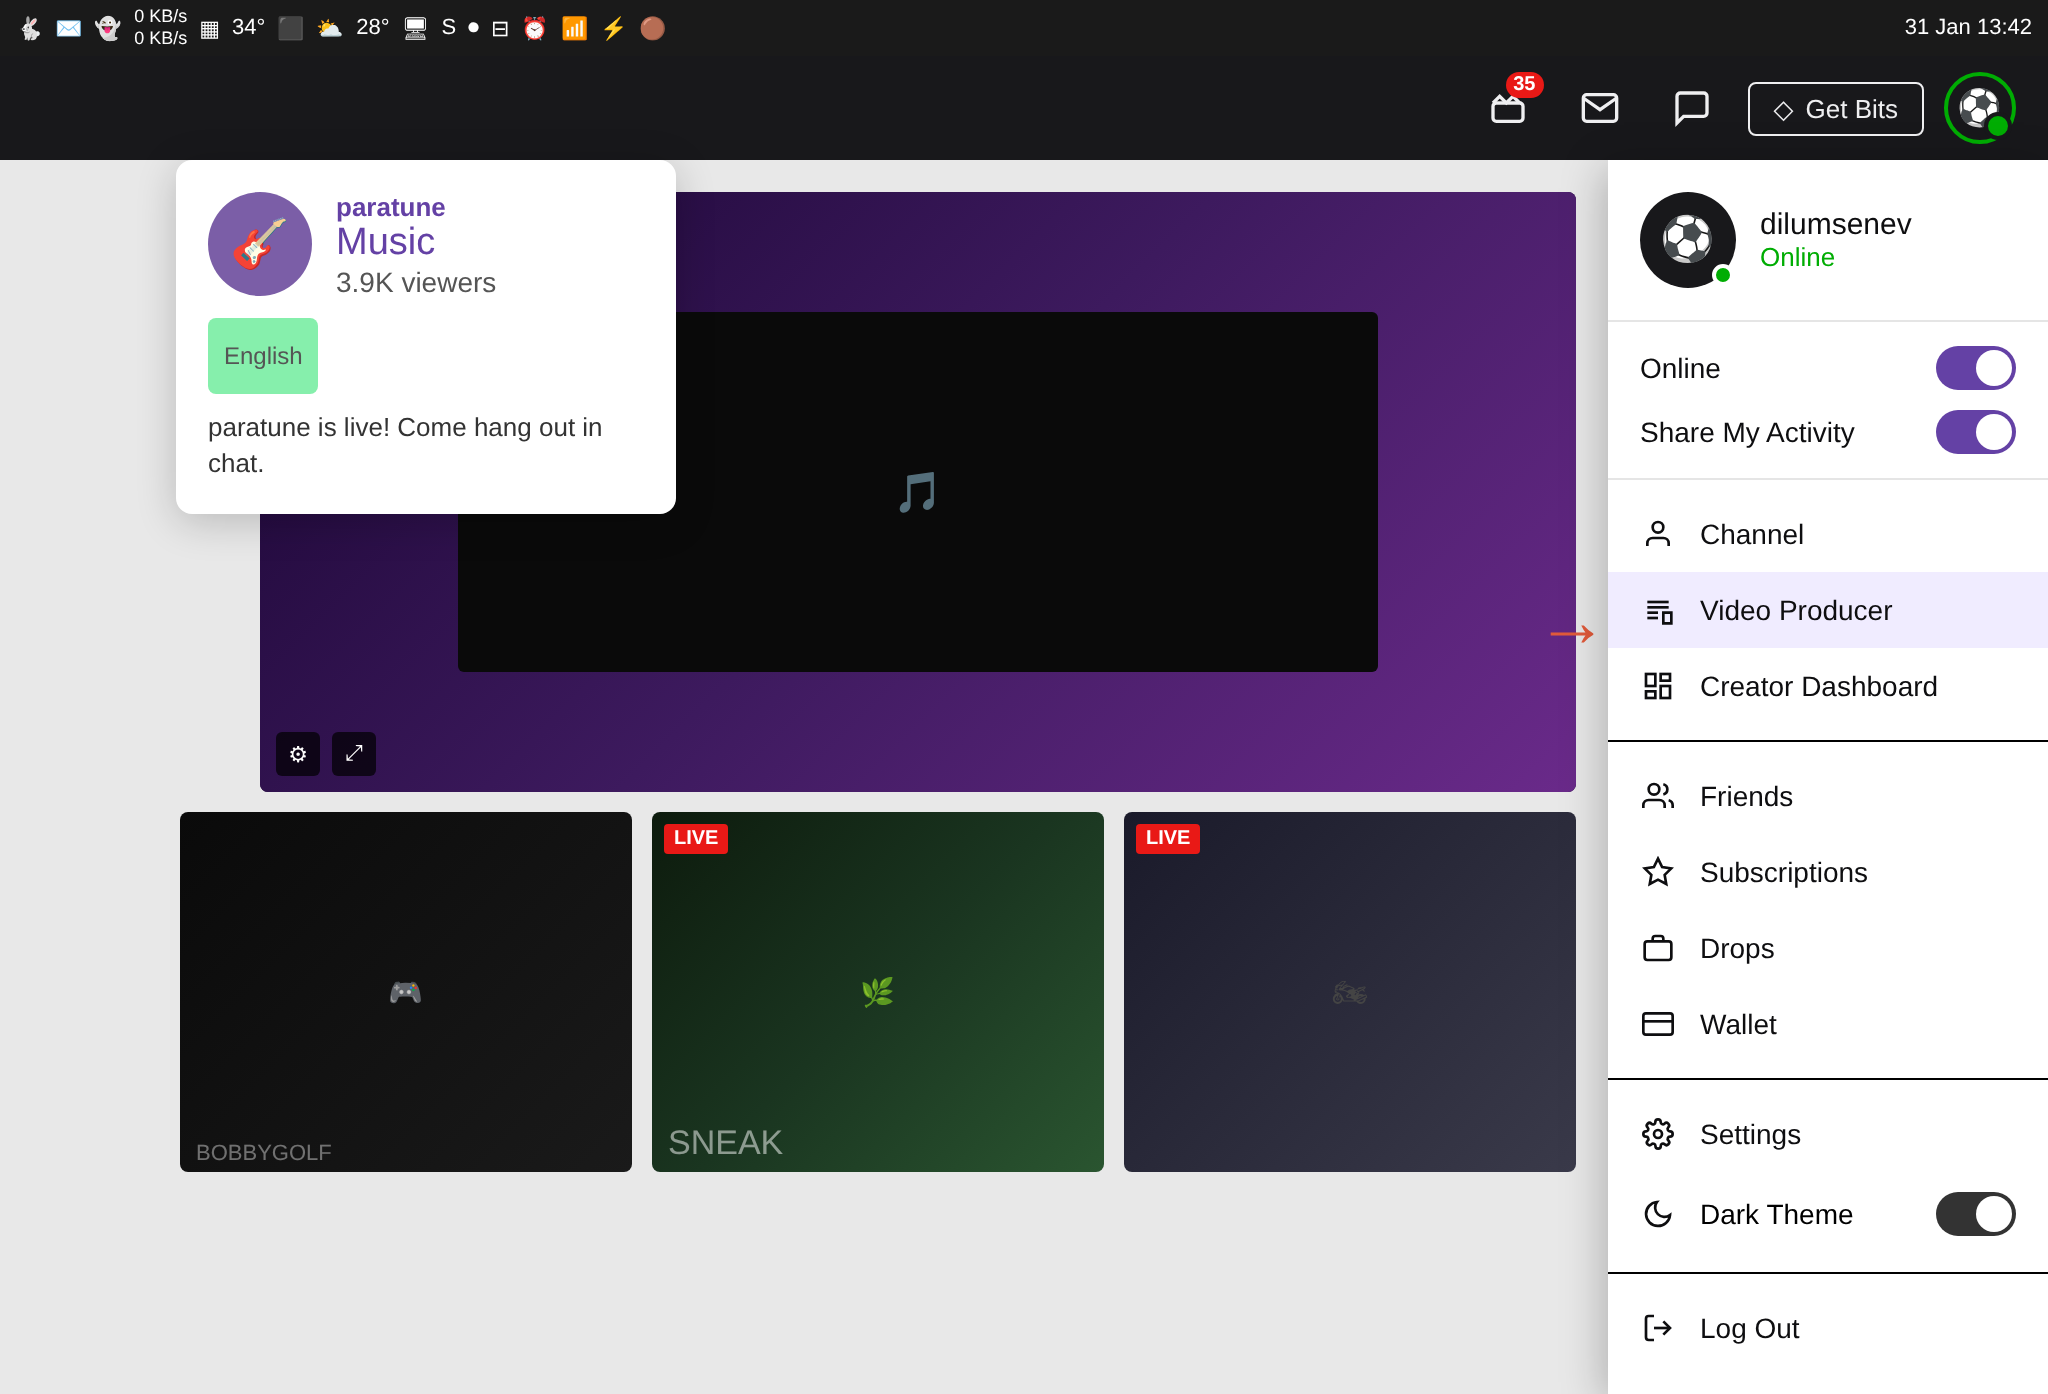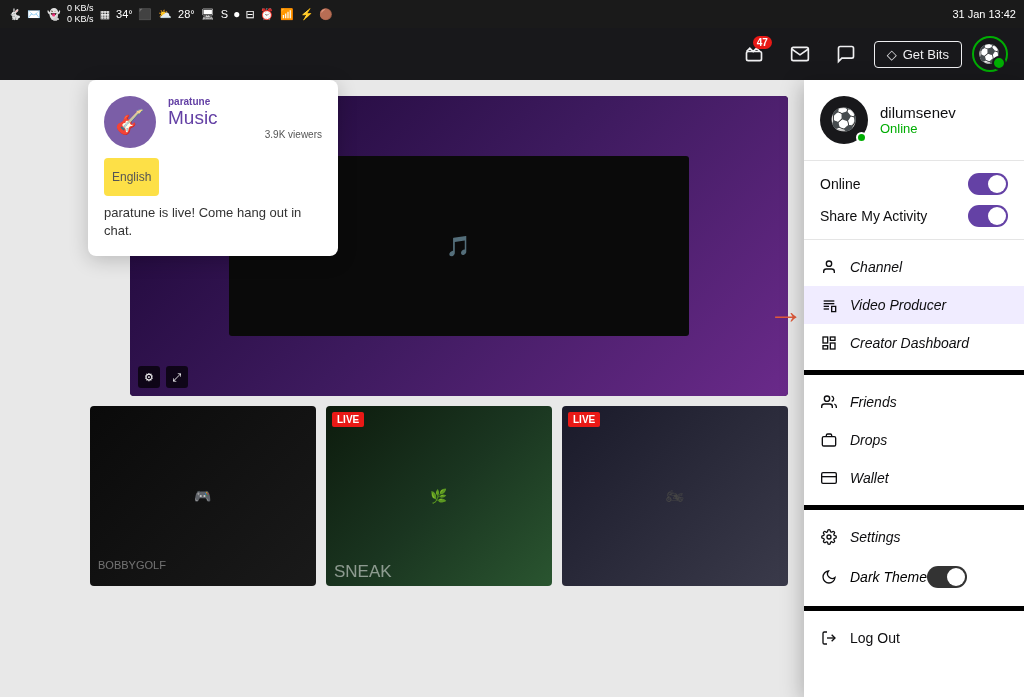--- a/index.html
+++ b/index.html
@@ -94,24 +94,24 @@
       width: 250px;
       background: white;
       border-radius: 8px;
       padding: 16px;
       box-shadow: 0 4px 20px rgba(0,0,0,0.2);
       z-index: 10;
     }
     .stream-popup-header { display: flex; gap: 12px; align-items: flex-start; margin-bottom: 10px; }
     .stream-avatar { width: 52px; height: 52px; border-radius: 50%; background: #7b5ea7; overflow: hidden; display: flex; align-items: center; justify-content: center; font-size: 24px; flex-shrink: 0; }
     .stream-info { flex: 1; }
-    .streamer-name { color: #6441a5; font-weight: 600; font-size: 10px; }
+    .streamer-name { color: #6441a5; font-weight: 600; font-size: 13px; }
     .streamer-category { color: #6441a5; font-size: 19px; }
-    .viewer-count { color: #555; font-size: 10px; text-align: right; }
-    .stream-tag { display: inline-block; background: #fde047; border-radius: 4px; padding: 12px 8px; font-size: 12px; color: #555; margin-bottom: 8px; }
+    .viewer-count { color: #555; font-size: 14px; }
+    .stream-tag { display: inline-block; background: #86efac; border-radius: 4px; padding: 12px 8px; font-size: 12px; color: #555; margin-bottom: 8px; }
     .stream-description { font-size: 13px; color: #333; line-height: 1.4; }
 
     
     .arrow-indicator {
       position: absolute;
       right: 220px;
       top: 210px;
       font-size: 36px;
       color: #e05a3a;
       z-index: 20;
@@ -146,22 +146,21 @@
       border-bottom: 1px solid #e5e5e5;
     }
     .toggle-row { display: flex; align-items: center; justify-content: space-between; margin-bottom: 10px; }
     .toggle-row:last-child { margin-bottom: 0; }
     .toggle-label { font-size: 14px; color: #0e0e10; }
     .toggle { width: 40px; height: 22px; border-radius: 11px; background: #6441a5; position: relative; cursor: pointer; }
     .toggle::after { content: ''; position: absolute; top: 2px; right: 2px; width: 18px; height: 18px; background: white; border-radius: 50%; }
 
     .menu-section {
       padding: 8px 0;
-      border-bottom: 5px solid #000000;
-      font-style: italic;
+      border-bottom: 1px solid #000000;
     }
     .menu-item {
       display: flex;
       align-items: center;
       gap: 12px;
       padding: 10px 16px;
       cursor: pointer;
       font-size: 14px;
       color: #0e0e10;
       transition: background 0.15s;
@@ -169,21 +168,21 @@
     }
     .menu-item.active { background: #f0ecff; }
     .menu-icon { width: 18px; height: 18px; display: flex; align-items: center; justify-content: center; font-size: 15px; flex-shrink: 0; color: #0e0e10; }
     .menu-item-chevron { margin-left: auto; color: #999; font-size: 12px; }
 
     .menu-bottom {
       padding: 8px 0;
     }
 
     .dark-toggle-row {
-      display: flex; align-items: center; 
+      display: flex; align-items: center; justify-content: space-between;
       padding: 10px 16px;
     }
     .dark-toggle-label { font-size: 14px; display: flex; align-items: center; gap: 12px; }
     .dark-tog { width: 40px; height: 22px; border-radius: 11px; background: #333; position: relative; cursor: pointer; }
     .dark-tog::after { content: ''; position: absolute; top: 2px; right: 2px; width: 18px; height: 18px; background: white; border-radius: 50%; }
   </style>
 </head>
 <body>
 
 <div class="system-bar">
@@ -211,21 +210,21 @@
   </div>
 </div>
 
 <div class="app-bar">
   <div class="app-bar-right">
     <button class="notification-btn">
       <svg width="20" height="20" viewBox="0 0 24 24" fill="none" stroke="#efeff1" stroke-width="2">
         <path d="M3 9l4-4 4 4 4-4 4 4"></path>
         <rect x="3" y="9" width="18" height="11" rx="2"></rect>
       </svg>
-      <span class="notif-badge">47</span>
+      <span class="notif-badge">35</span>
     </button>
     <button class="notification-btn">
       <svg width="20" height="20" viewBox="0 0 24 24" fill="none" stroke="#efeff1" stroke-width="2">
         <path d="M4 4h16c1.1 0 2 .9 2 2v12c0 1.1-.9 2-2 2H4c-1.1 0-2-.9-2-2V6c0-1.1.9-2 2-2z"></path>
         <polyline points="22,6 12,13 2,6"></polyline>
       </svg>
     </button>
     <button class="notification-btn">
       <svg width="20" height="20" viewBox="0 0 24 24" fill="none" stroke="#efeff1" stroke-width="2">
         <path d="M21 15a2 2 0 0 1-2 2H7l-4 4V5a2 2 0 0 1 2-2h14a2 2 0 0 1 2 2z"></path>
@@ -265,21 +264,21 @@
         <div style="position:absolute;bottom:8px;left:8px;display:flex;gap:6px;">
           <div style="width:22px;height:22px;background:rgba(0,0,0,0.7);border-radius:3px;display:flex;align-items:center;justify-content:center;color:white;font-size:11px;">⚙</div>
           <div style="width:22px;height:22px;background:rgba(0,0,0,0.7);border-radius:3px;display:flex;align-items:center;justify-content:center;color:white;font-size:11px;">⤢</div>
         </div>
       </div>
     </div>
 
     <div style="display:flex;gap:10px;margin-top:10px;height:180px;">
       <div style="flex:1;background:#111;border-radius:4px;position:relative;overflow:hidden;">
         <div style="width:100%;height:100%;background:linear-gradient(135deg,#0a0a0a,#1a1a1a);display:flex;align-items:center;justify-content:center;color:#333;font-size:14px;">🎮</div>
-        <div style="position:absolute;bottom:15px;left:8px;color:rgba(255,255,255,0.4);font-size:11px;">BOBBYGOLF</div>
+        <div style="position:absolute;bottom:3px;left:8px;color:rgba(255,255,255,0.4);font-size:11px;">BOBBYGOLF</div>
       </div>
       <div style="flex:1;background:#0d1b0d;border-radius:4px;position:relative;overflow:hidden;">
         <div style="width:100%;height:100%;background:linear-gradient(135deg,#0d1b0d,#1a3520,#2a5530);display:flex;align-items:center;justify-content:center;color:#444;font-size:14px;">🌿</div>
         <div style="position:absolute;top:6px;left:6px;background:#e91916;color:white;font-size:10px;font-weight:bold;padding:2px 5px;border-radius:2px;">LIVE</div>
         <div style="position:absolute;bottom:4px;left:8px;color:rgba(255,255,255,0.5);font-size:17px;">SNEAK</div>
       </div>
       <div style="flex:1;background:#1a1a2a;border-radius:4px;position:relative;overflow:hidden;">
         <div style="width:100%;height:100%;background:linear-gradient(135deg,#1a1a2a,#2a2a3a,#3a3a4a);display:flex;align-items:center;justify-content:center;color:#444;font-size:14px;">🏍</div>
         <div style="position:absolute;top:6px;left:6px;background:#e91916;color:white;font-size:10px;font-weight:bold;padding:2px 5px;border-radius:2px;">LIVE</div>
       </div>
@@ -351,20 +350,28 @@
       <div class="menu-item">
         <div class="menu-icon">
           <svg width="16" height="16" viewBox="0 0 24 24" fill="none" stroke="currentColor" stroke-width="2">
             <path d="M17 21v-2a4 4 0 0 0-4-4H5a4 4 0 0 0-4 4v2"></path>
             <circle cx="9" cy="7" r="4"></circle>
             <path d="M23 21v-2a4 4 0 0 0-3-3.87"></path>
             <path d="M16 3.13a4 4 0 0 1 0 7.75"></path>
           </svg>
         </div>
         <span>Friends</span>
+      </div>
+      <div class="menu-item">
+        <div class="menu-icon">
+          <svg width="16" height="16" viewBox="0 0 24 24" fill="none" stroke="currentColor" stroke-width="2">
+            <polygon points="12 2 15.09 8.26 22 9.27 17 14.14 18.18 21.02 12 17.77 5.82 21.02 7 14.14 2 9.27 8.91 8.26 12 2"></polygon>
+          </svg>
+        </div>
+        <span>Subscriptions</span>
       </div>
       <div class="menu-item">
         <div class="menu-icon">
           <svg width="16" height="16" viewBox="0 0 24 24" fill="none" stroke="currentColor" stroke-width="2">
             <rect x="2" y="7" width="20" height="14" rx="2"></rect>
             <path d="M16 7V5a2 2 0 0 0-2-2h-4a2 2 0 0 0-2 2v2"></path>
           </svg>
         </div>
         <span>Drops</span>
       </div>

